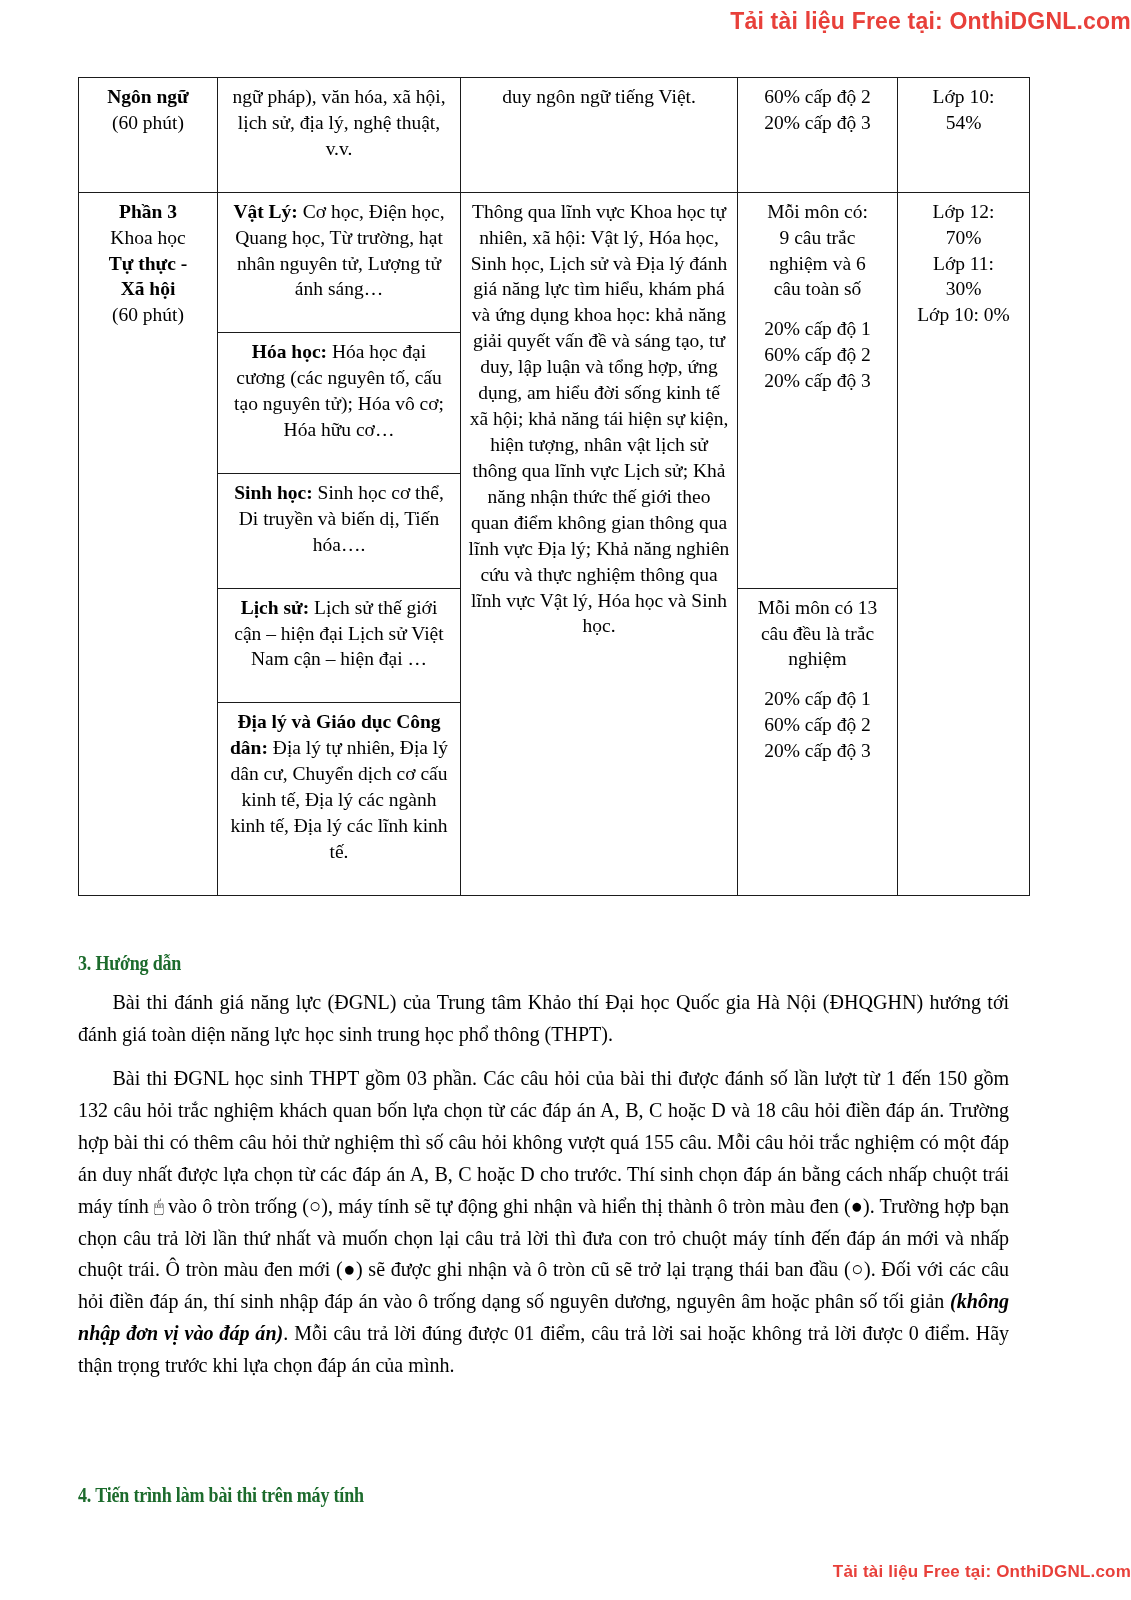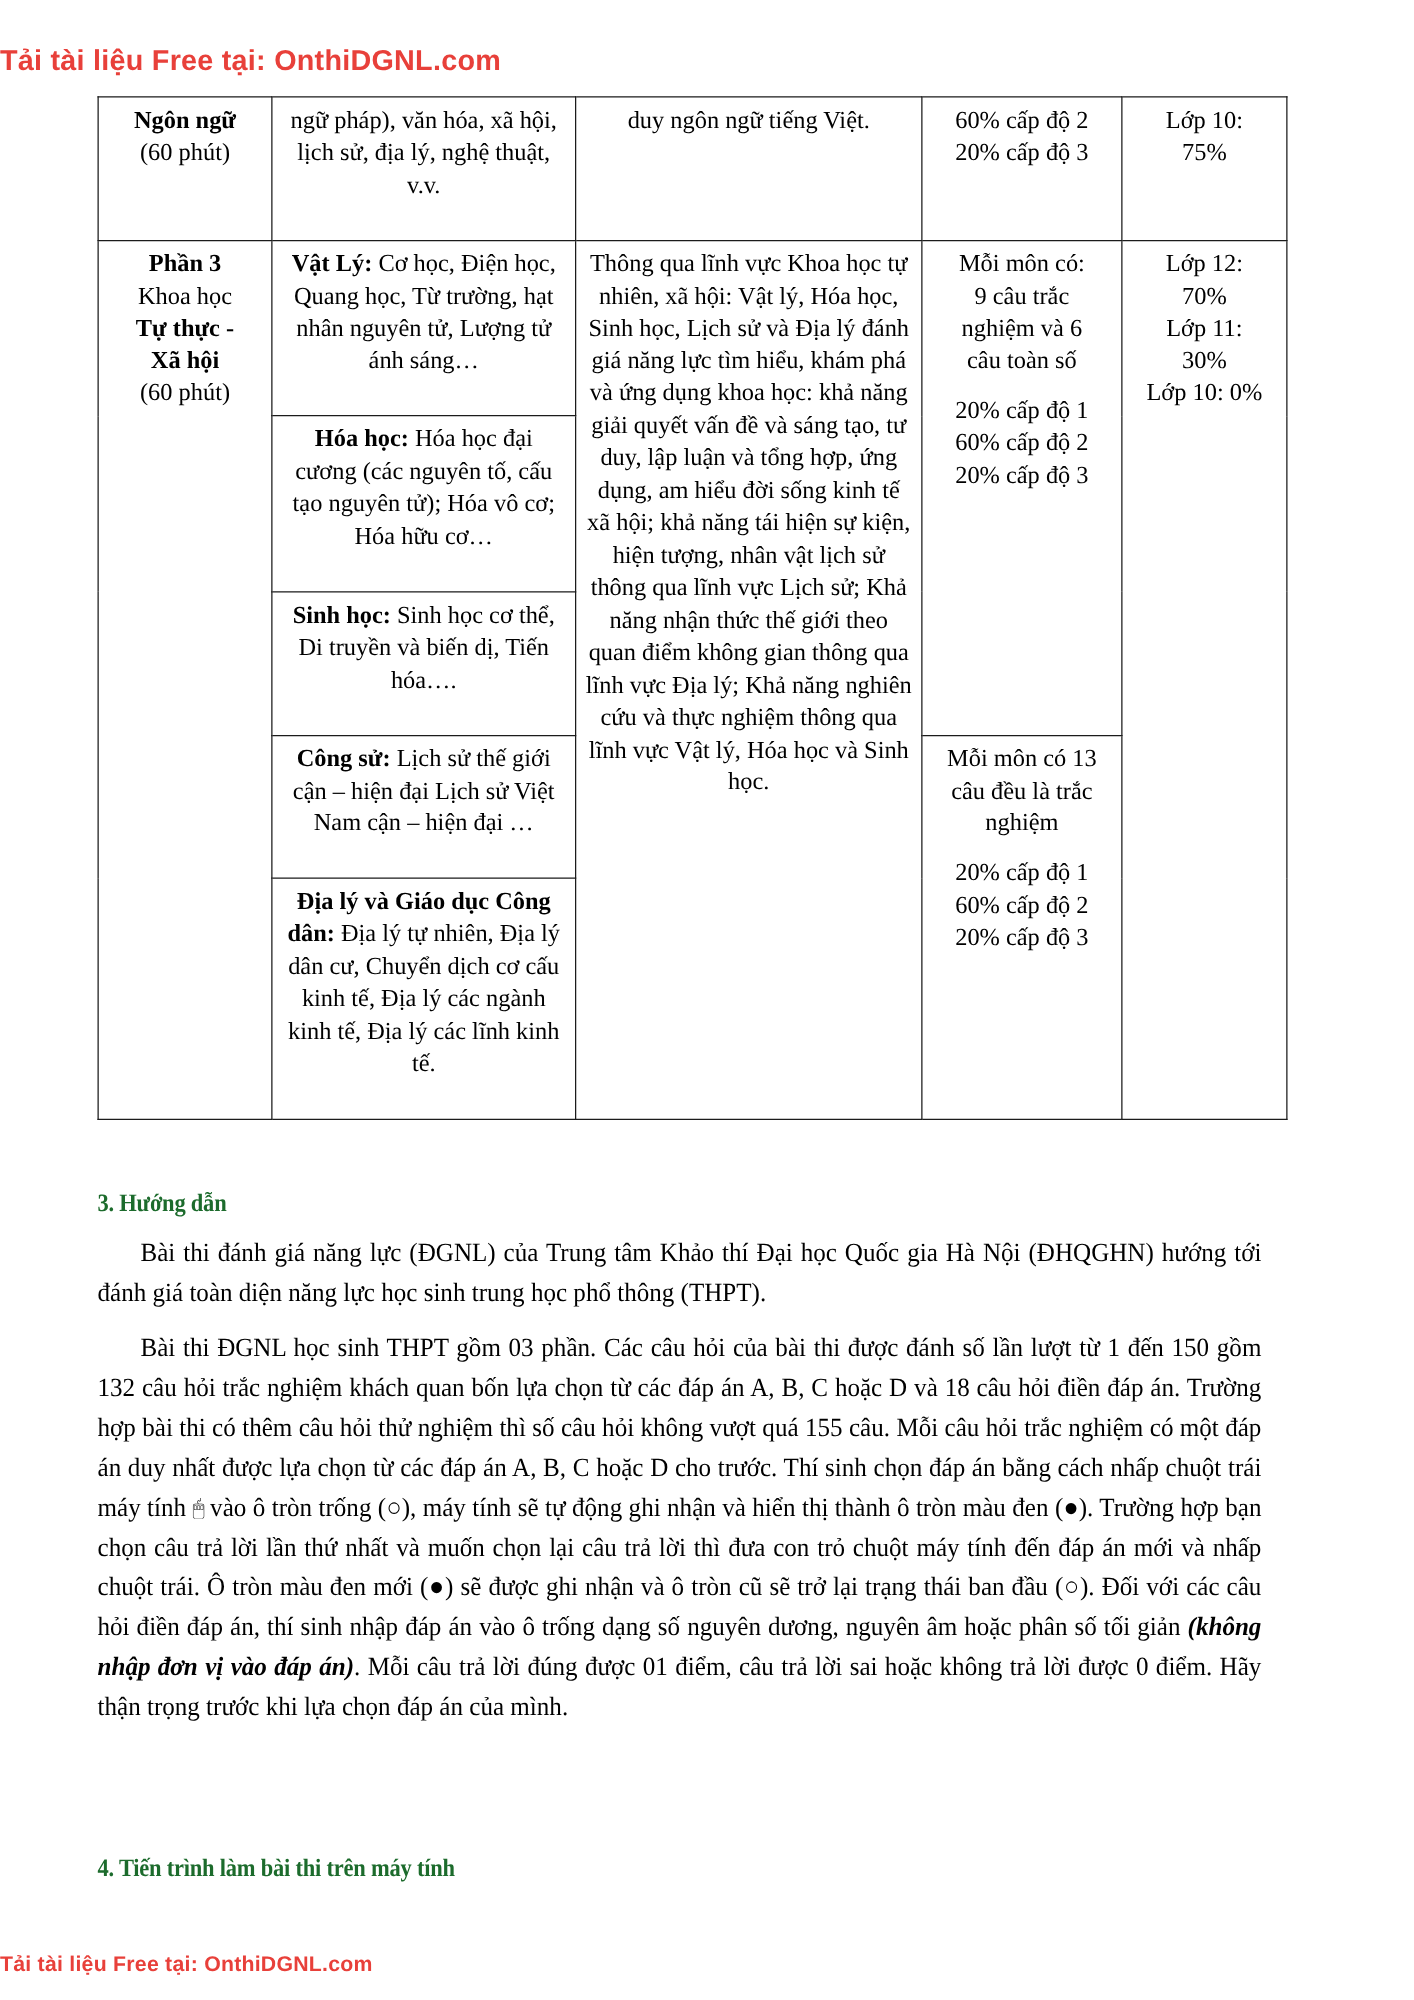--- a/index.html
+++ b/index.html
@@ -21,26 +21,25 @@
     width: 1131px;
     height: 1600px;
     box-sizing: border-box;
   }
 
   
   .watermark {
     position: absolute;
     left: 0;
     width: 1131px;
-    text-align: left;
+    text-align: right;
     font-family: "Liberation Sans", "DejaVu Sans", sans-serif;
     font-weight: bold;
     color: #e8403a;
     letter-spacing: 0.2px;
-    margin-top: 27px;
   }
   .watermark-top {
     top: 8px;
     font-size: 23px;
   }
   .watermark-bottom {
     bottom: 18px;
     font-size: 17px;
   }
 
@@ -143,21 +142,21 @@
         <tr>
           <td>
             <div class="b">Ngôn ngữ</div>
             <div>(60 phút)</div>
           </td>
           <td class="just-all">ngữ pháp), văn hóa, xã hội, lịch sử, địa lý, nghệ thuật, v.v.</td>
           <td>duy ngôn ngữ tiếng Việt.</td>
           <td style="white-space:pre-line">60% cấp độ 2
 20% cấp độ 3</td>
           <td style="white-space:pre-line">Lớp 10:
-75%</td>
+54%</td>
         </tr>
 
         <tr>
 
           <td class="mid phan3" rowspan="5">
             <div class="b">Phần 3</div>
             <div>Khoa học</div>
             <div class="b">Tự thực -</div>
             <div class="b">Xã hội</div>
             <div>(60 phút)</div>
@@ -196,21 +195,21 @@
         </tr>
 
         <tr>
           <td class="just-all">
             <b>Sinh học:</b><span> Sinh học cơ thể, Di truyền và biến dị, Tiến hóa….</span>
           </td>
         </tr>
 
         <tr>
           <td class="just-all">
-            <b>Công sử:</b><span> Lịch sử thế giới cận – hiện đại Lịch sử Việt Nam cận – hiện đại …</span>
+            <b>Lịch sử:</b><span> Lịch sử thế giới cận – hiện đại Lịch sử Việt Nam cận – hiện đại …</span>
           </td>
 
           <td class="mid" rowspan="2">
             <div>Mỗi môn có 13</div>
             <div>câu đều là trắc</div>
             <div>nghiệm</div>
             <span class="blockgap"></span>
             <div>20% cấp độ 1</div>
             <div>60% cấp độ 2</div>
             <div>20% cấp độ 3</div>

